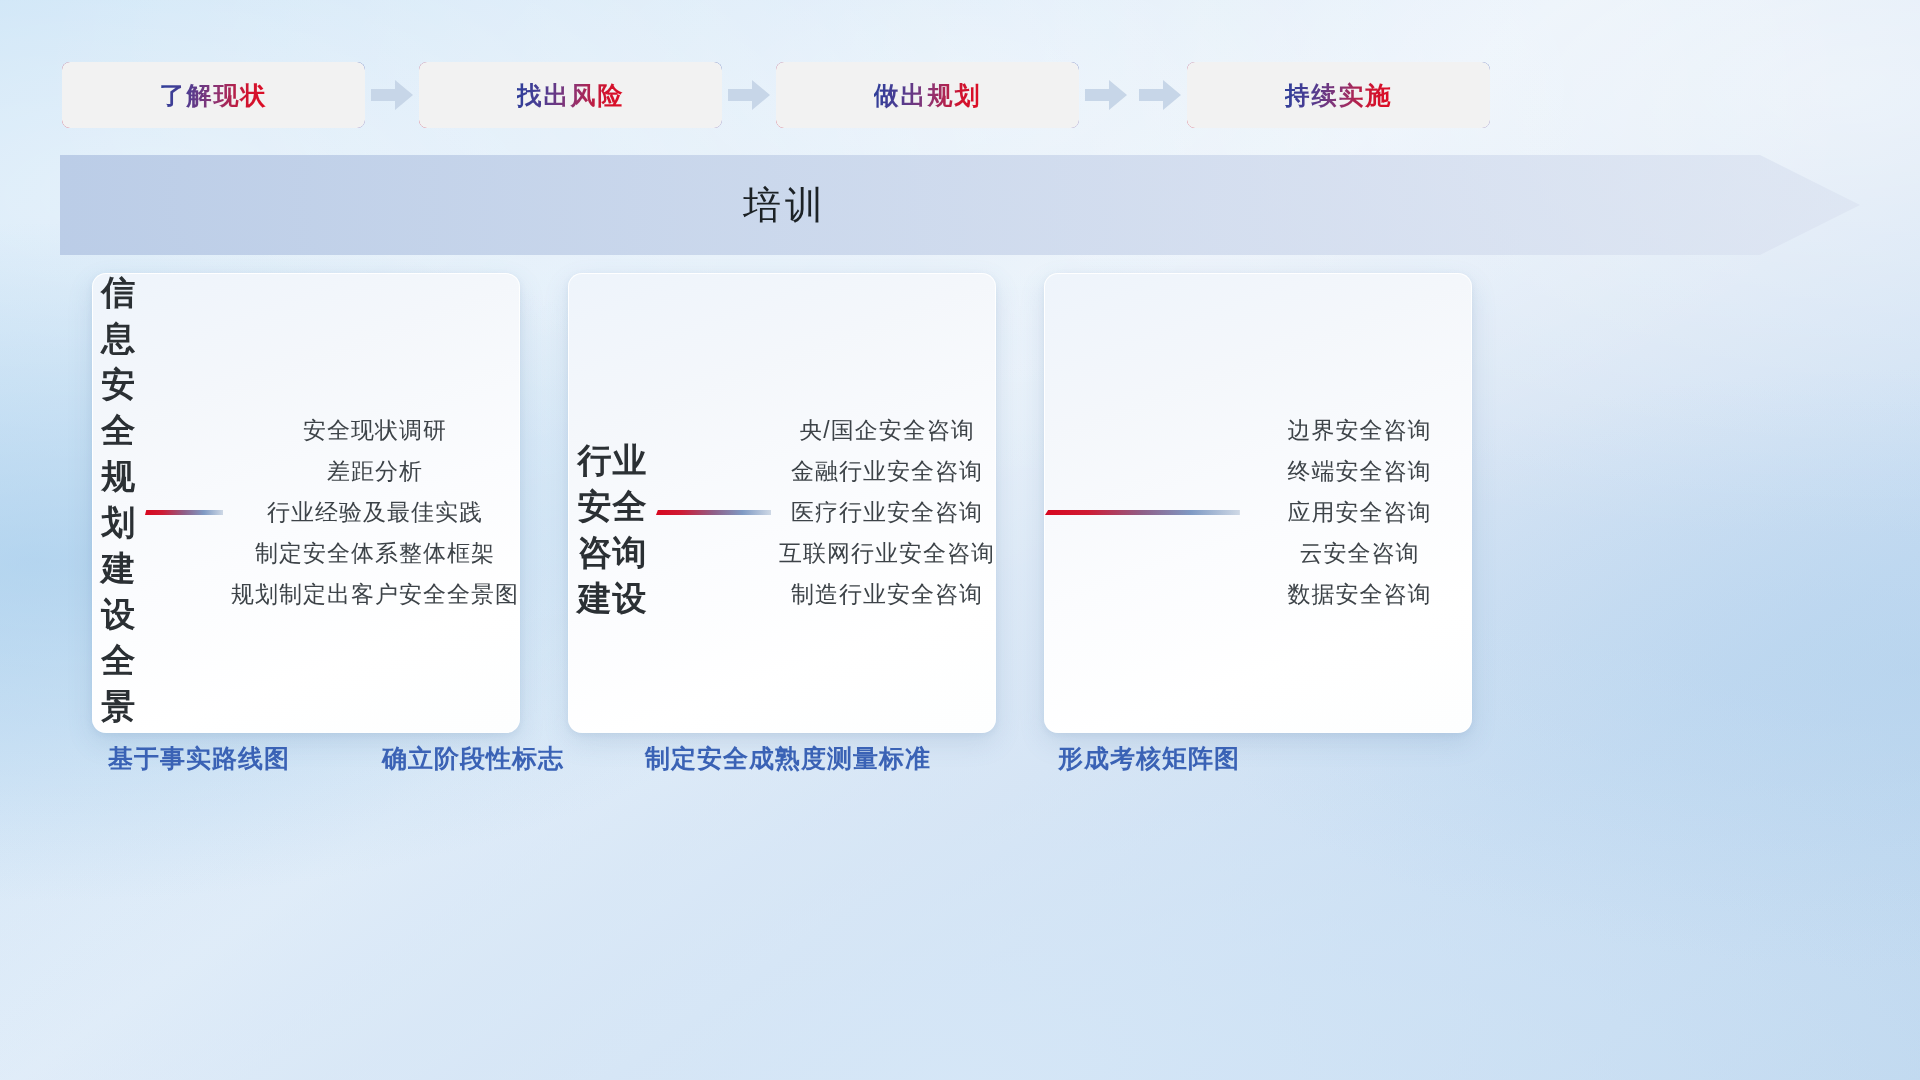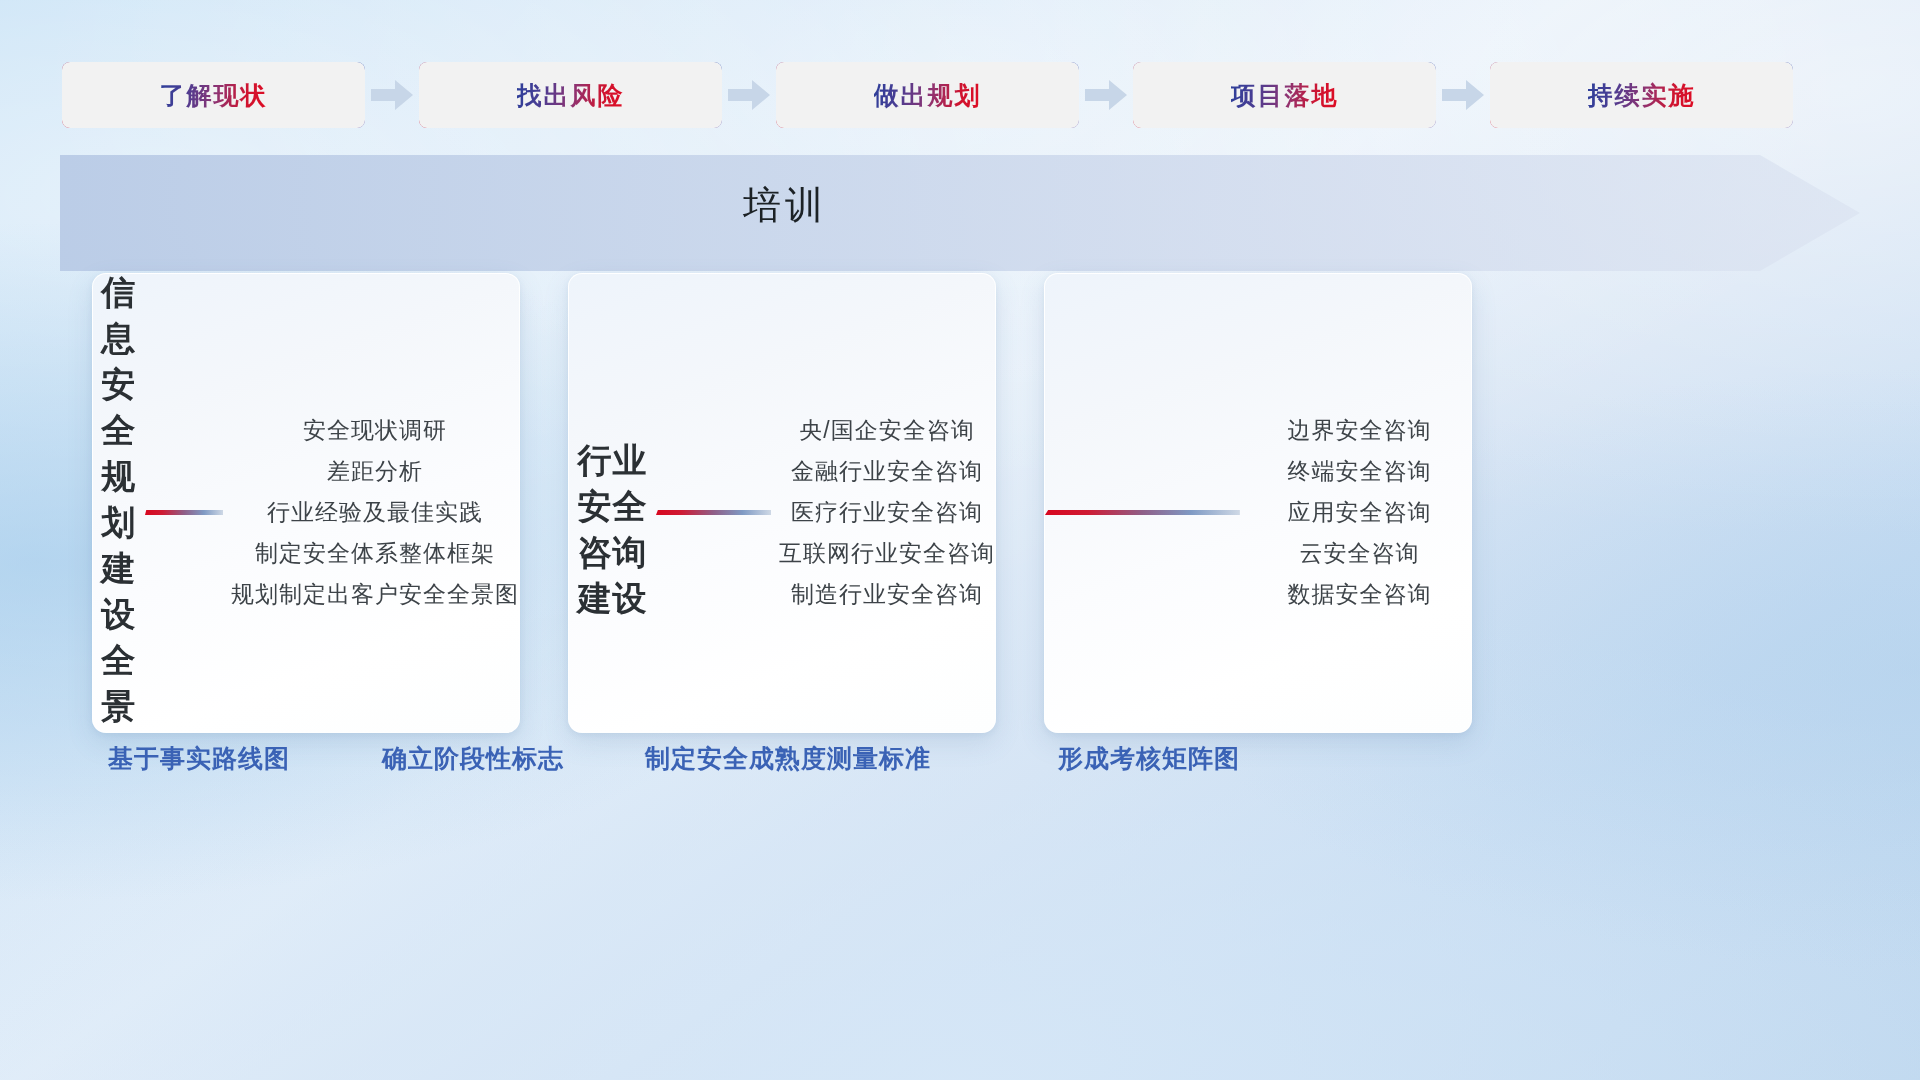--- a/index.html
+++ b/index.html
@@ -85,21 +85,21 @@
     justify-content: center;
   }
   .step-arrow svg { display: block; }
 
   
   #banner {
     position: absolute;
     left: 60px;
     top: 155px;
     width: 1800px;
-    height: 116px;
+    height: 100px;
     z-index: 2;
   }
   #banner svg { display: block; width: 100%; height: 100%; }
   #banner-text {
     position: absolute;
     left: 0;
     top: 0;
     width: 1450px;
     height: 100px;
     display: flex;
@@ -234,23 +234,20 @@
 
     <div class="step-box">
       <span class="step-label">做出规划</span>
     </div>
     <div class="step-arrow">
       <svg width="42" height="30" viewBox="0 0 42 30" aria-hidden="true">
         <path d="M0 9 H24 V0 L42 15 L24 30 V21 H0 Z" fill="#c7d6e8"></path>
       </svg>
     </div>
 
-    <div class="step-box">
-      <span class="step-label">项目落地</span>
-    </div>
     <div class="step-arrow">
       <svg width="42" height="30" viewBox="0 0 42 30" aria-hidden="true">
         <path d="M0 9 H24 V0 L42 15 L24 30 V21 H0 Z" fill="#c7d6e8"></path>
       </svg>
     </div>
 
     <div class="step-box">
       <span class="step-label">持续实施</span>
     </div>
   </div>

